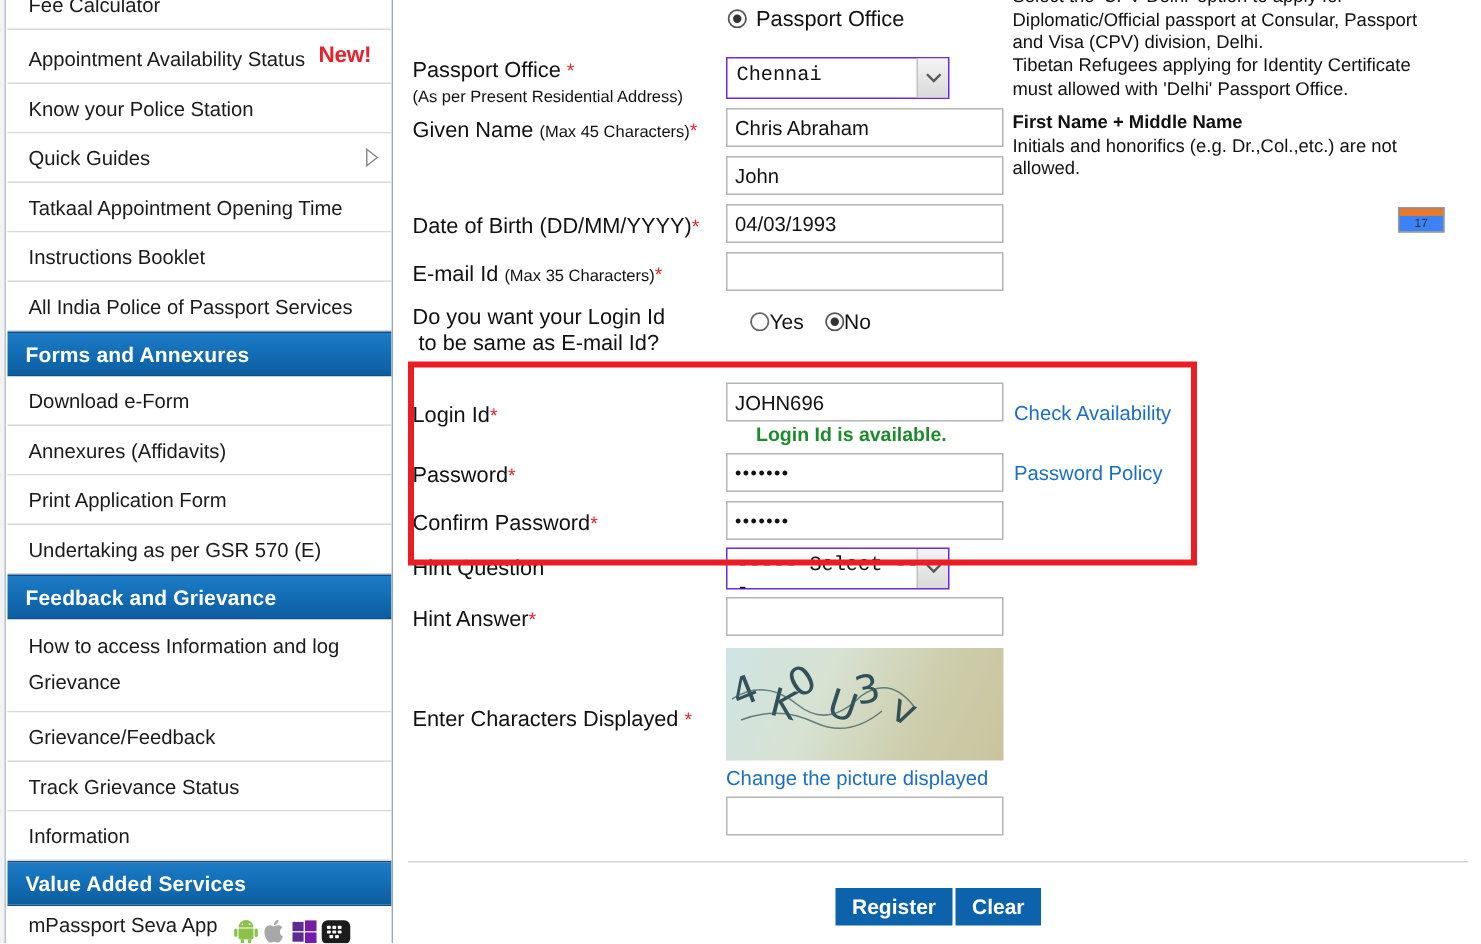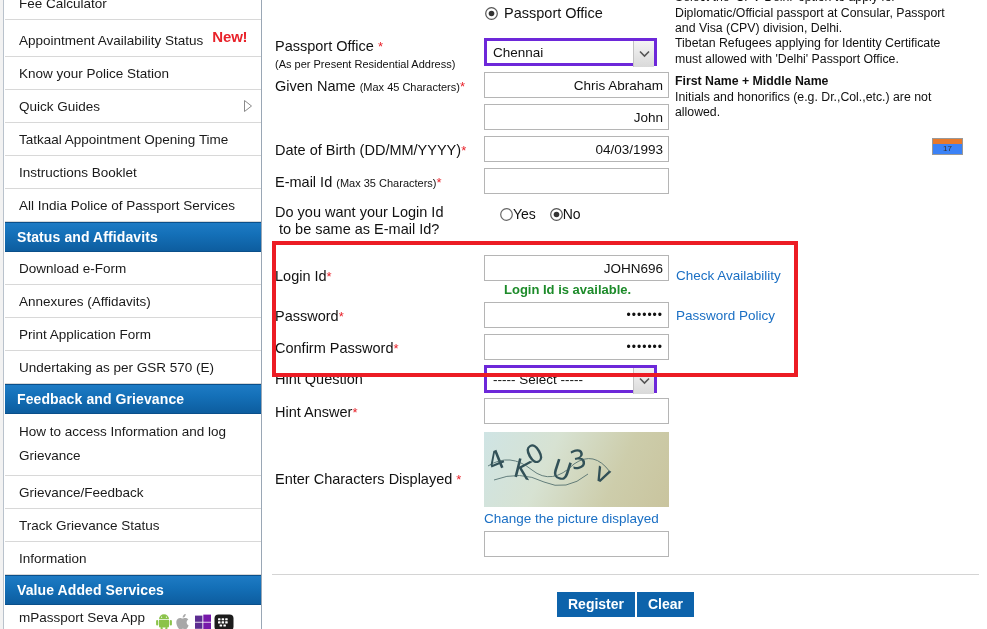--- a/index.html
+++ b/index.html
@@ -120,31 +120,31 @@
   input.tb {
     width: 185px;
     height: 26px;
     border: 1px solid #b5b5b5;
     background: #fff;
     font-size: 13.5px;
     font-family: "Liberation Sans", sans-serif;
     color: #111;
     padding: 2px 5px;
     outline: none;
-    text-align: right;
   }
   input.tb.pw { letter-spacing: 1px; font-size: 12px; }
 
   .selwrap {
     position: relative;
-    width: 173px; height: 28px;
-    border: 3px solid #6d28d9;
+    width: 149px; height: 28px;
+    border: 1px solid #6d28d9;
     background: #fff;
     font-size: 13.5px;
     color: #111;
+    font-family: Liberation Mono, monospace;
   }
   .selwrap .seltext {
     position: absolute; left: 6px; top: 4px;
     font-size: 13.5px; color: #111;
   }
   .selwrap .selbtn {
     position: absolute; right: 0; top: 0;
     width: 21px; height: 26px;
     background: linear-gradient(to bottom,#f4f4f4,#d9d9d9);
     border-left: 1px solid #c2c2c2;
@@ -238,21 +238,21 @@
     <div class="side-list" id="side-list" style="top: -14px;">
         <div class="side-item"><span>Fee Calculator</span></div>
         <div class="side-item"><span>Appointment Availability Status</span><span class="new-badge">New!</span></div>
         <div class="side-item"><span>Know your Police Station</span></div>
         <div class="side-item"><span>Quick Guides</span><span class="caret-box"><svg width="10" height="14" viewBox="0 0 10 14">
               <path d="M1.5 1.5 L8.5 7 L1.5 12.5 Z" fill="#ffffff" stroke="#8a8a8a" stroke-width="1"></path>
             </svg></span></div>
         <div class="side-item"><span>Tatkaal Appointment Opening Time</span></div>
         <div class="side-item"><span>Instructions Booklet</span></div>
         <div class="side-item"><span>All India Police of Passport Services</span></div>
-        <div class="side-header"><span>Status and Affidavits</span></div>
+        <div class="side-header"><span>Forms and Annexures</span></div>
         <div class="side-item"><span>Download e-Form</span></div>
         <div class="side-item"><span>Annexures (Affidavits)</span></div>
         <div class="side-item"><span>Print Application Form</span></div>
         <div class="side-item"><span>Undertaking as per GSR 570 (E)</span></div>
         <div class="side-header"><span>Feedback and Grievance</span></div>
         <div class="side-item two-line"><span>How to access Information and log Grievance</span></div>
         <div class="side-item"><span>Grievance/Feedback</span></div>
         <div class="side-item"><span>Track Grievance Status</span></div>
         <div class="side-item"><span>Information</span></div>
         <div class="side-header"><span>Value Added Services</span></div>

